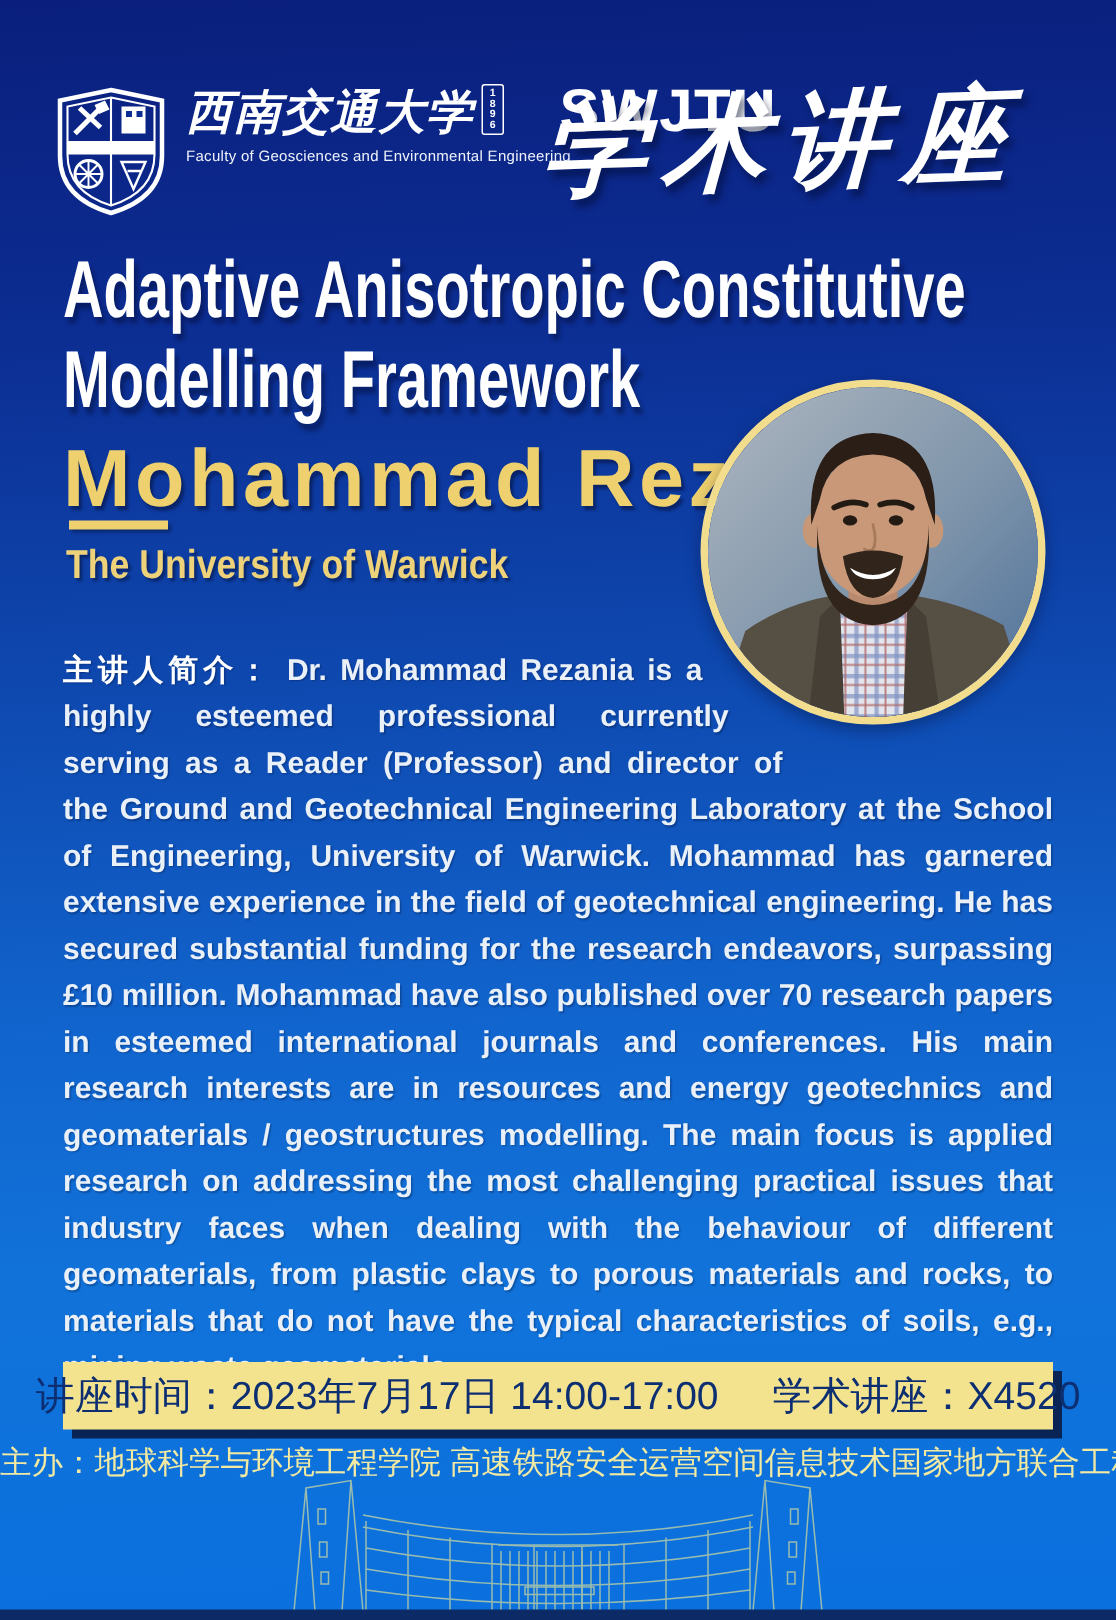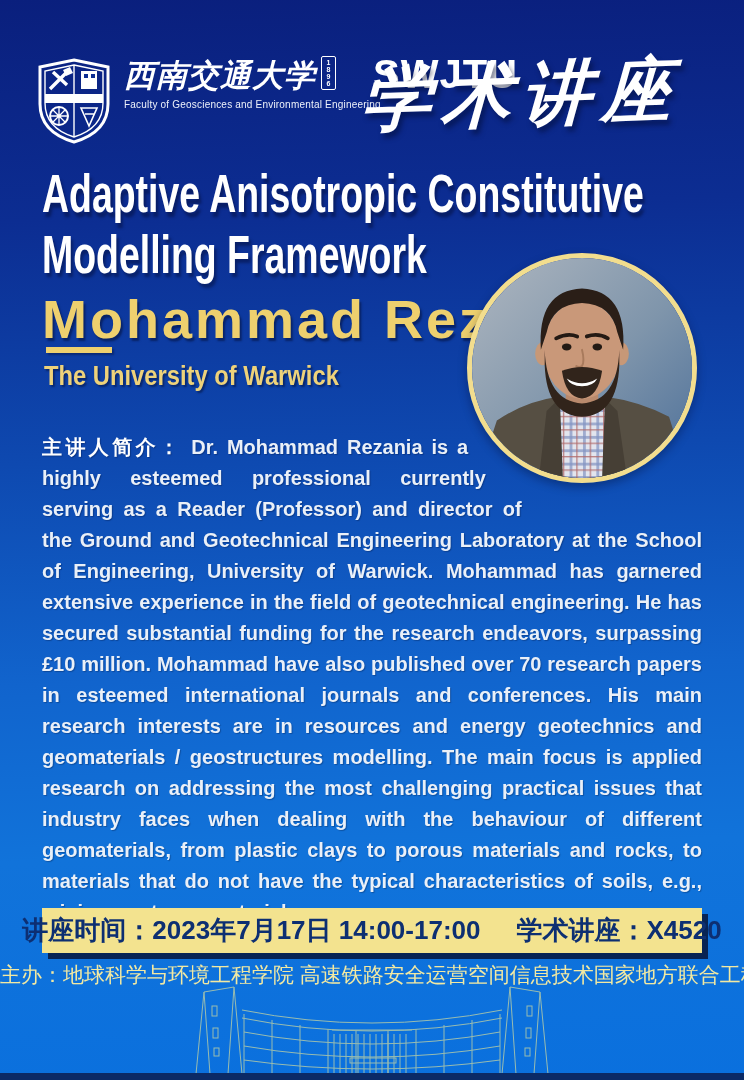--- a/index.html
+++ b/index.html
@@ -75,21 +75,21 @@
     color:#eaf0f8;font-size:20px;font-weight:700;line-height:31px;
     text-align:justify;text-shadow:1px 1px 1px rgba(4,12,48,.3);
   }
   .bio-float{float:right;width:238px;height:78px;shape-outside:circle(122px at 118px -44px);}
   .bio-label{color:#ffffff;}
   
   .banner{
     position:absolute;left:42px;top:908px;width:660px;height:45px;
     background:#f3e38f;box-shadow:6px 6px 0 rgba(7,16,50,.8);
     display:flex;align-items:center;justify-content:center;gap:36px;
-    color:#0d2f72;font-weight:700;font-size:26px;white-space:nowrap;
+    color:#0d2f72;font-weight:400;font-size:26px;white-space:nowrap;
   }
   .organizer{
     position:absolute;left:0;top:961px;width:744px;
     text-align:center;color:#f2e9a2;font-size:21px;font-weight:500;
     letter-spacing:0;white-space:nowrap;
   }
   .building{position:absolute;left:50%;top:984px;transform:translateX(-50%);width:380px;height:92px;opacity:.8;}
   .bottom-strip{position:absolute;left:0;bottom:0;width:744px;height:7px;background:#0b2a66;}
 </style>
 </head>

